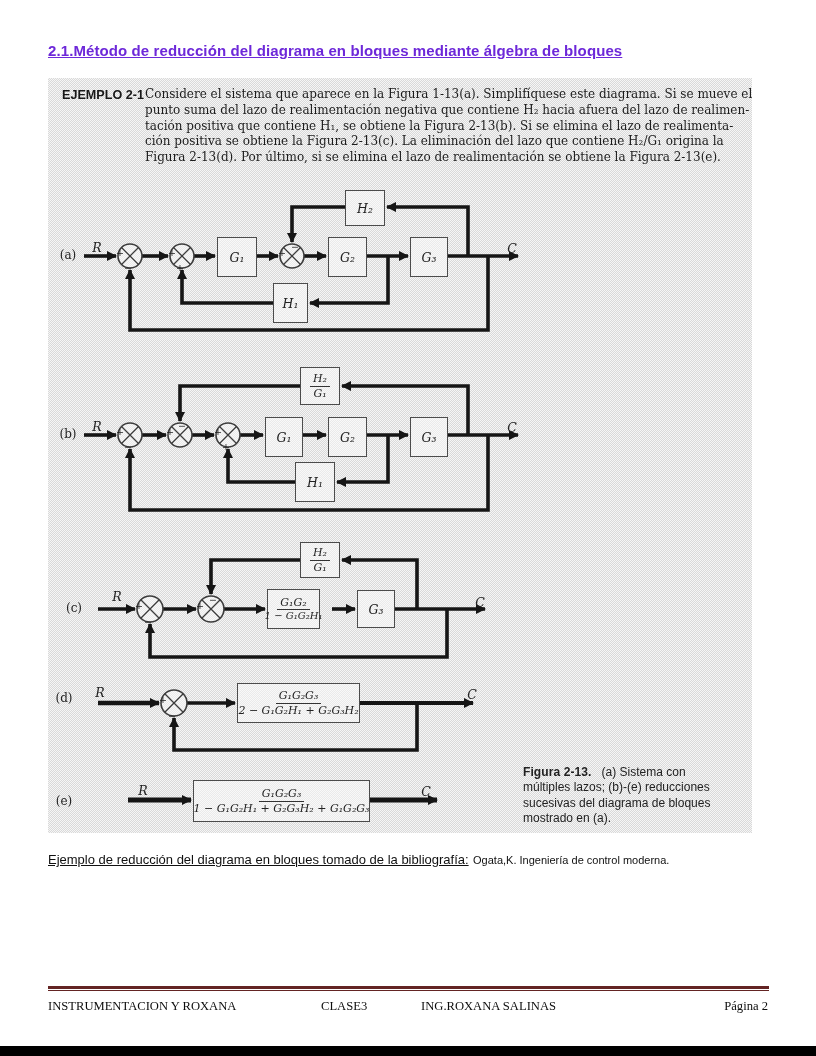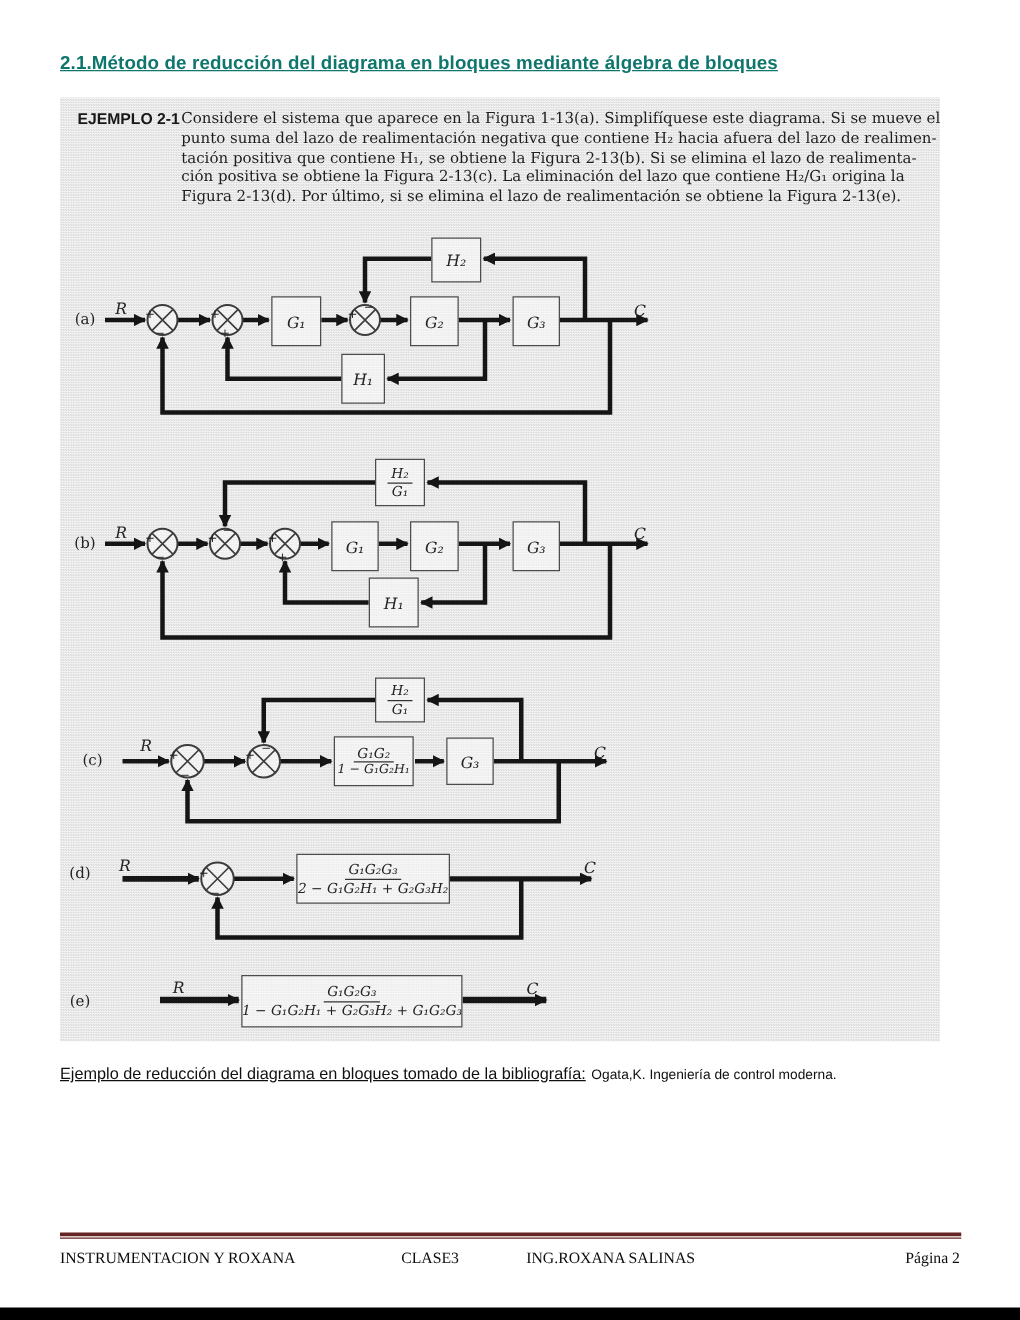--- a/index.html
+++ b/index.html
@@ -1,21 +1,21 @@
 <!DOCTYPE html>
 <html><head>
 <meta charset="utf-8">
 <style>
   html,body{margin:0;padding:0;background:#fff;}
   .page{position:relative;width:816px;height:1056px;background:#fff;overflow:hidden;
         font-family:"Liberation Sans",sans-serif;color:#111;}
   .abs{position:absolute;}
   
   .heading{left:48px;top:42px;font-size:15px;font-weight:bold;text-decoration:underline;
-           letter-spacing:.1px;color:#0f766e;}
+           letter-spacing:.1px;color:#6d28d9;}
   
   .figbox{left:48px;top:78px;width:704px;height:755px;
           background-image:conic-gradient(#d9d9d9 25%,#f6f6f6 0 50%,#d9d9d9 0 75%,#f6f6f6 0);
           background-size:2px 2px;}
   .ex-label{left:14px;top:10px;font-size:12.6px;font-weight:bold;color:#181818;}
   .ex-body{left:97px;top:9px;width:610px;font-family:"DejaVu Serif",serif;font-size:12px;
            line-height:15.8px;color:#1c1c1c;}
   .ex-body div{white-space:nowrap;}
   
   .diagsvg{left:0;top:0;}
@@ -212,21 +212,21 @@
     <span class="sgn" style="left:72px;top:353px">+</span>
     <span class="sgn" style="left:80px;top:368px">−</span>
     <span class="sgn" style="left:122px;top:353px">+</span>
     <span class="sgn" style="left:134px;top:347px">−</span>
     <span class="sgn" style="left:170px;top:353px">+</span>
     <span class="sgn" style="left:178px;top:368px">+</span>
 
     <span class="dlab" style="left:26px;top:530px">(c)</span>
     <span class="sig" style="left:69px;top:518px">R</span>
     <span class="sig" style="left:432px;top:524px">C</span>
-    <div class="blk frac" style="left:219px;top:511px;width:64px;height:40px">
+    <div class="blk frac" style="left:219px;top:511px;width:53px;height:40px">
       <span class="num">G₁G₂</span>
       <span class="den" style="font-size:10px">1 − G₁G₂H₁</span>
     </div>
     <div class="blk" style="left:309px;top:512px;width:38px;height:38px">
         <span>G₃</span>
       </div>
     <div class="blk frac" style="left:252px;top:464px;width:40px;height:36px">
       <span class="num">H₂</span>
       <span class="den">G₁</span>
     </div>
@@ -246,20 +246,27 @@
     <span class="sgn" style="left:124px;top:637px">−</span>
 
     <span class="dlab" style="left:16px;top:723px">(e)</span>
     <span class="sig" style="left:95px;top:712px">R</span>
     <span class="sig" style="left:378px;top:713px">C</span>
     <div class="blk frac" style="left:145px;top:702px;width:177px;height:42px">
       <span class="num">G₁G₂G₃</span>
       <span class="den">1 − G₁G₂H₁ + G₂G₃H₂ + G₁G₂G₃</span>
     </div>
 
+    <div class="abs figcap">
+      <b>Figura 2-13.</b>&nbsp;&nbsp;
+      <span>(a) Sistema con</span><br>
+      <span>múltiples lazos; (b)-(e) reducciones</span><br>
+      <span>sucesivas del diagrama de bloques</span><br>
+      <span>mostrado en (a).</span>
+    </div>
   </div>
 
   <div class="abs srcnote">
     <span class="u">Ejemplo de reducción del diagrama en bloques tomado de la bibliografía:</span>
     <span class="r">Ogata,K. Ingeniería de control moderna.</span>
   </div>
 
   <div class="abs frule"></div>
   <span class="abs ftext" style="left:48px">INSTRUMENTACION Y ROXANA</span>
   <span class="abs ftext" style="left:321px">CLASE3</span>

